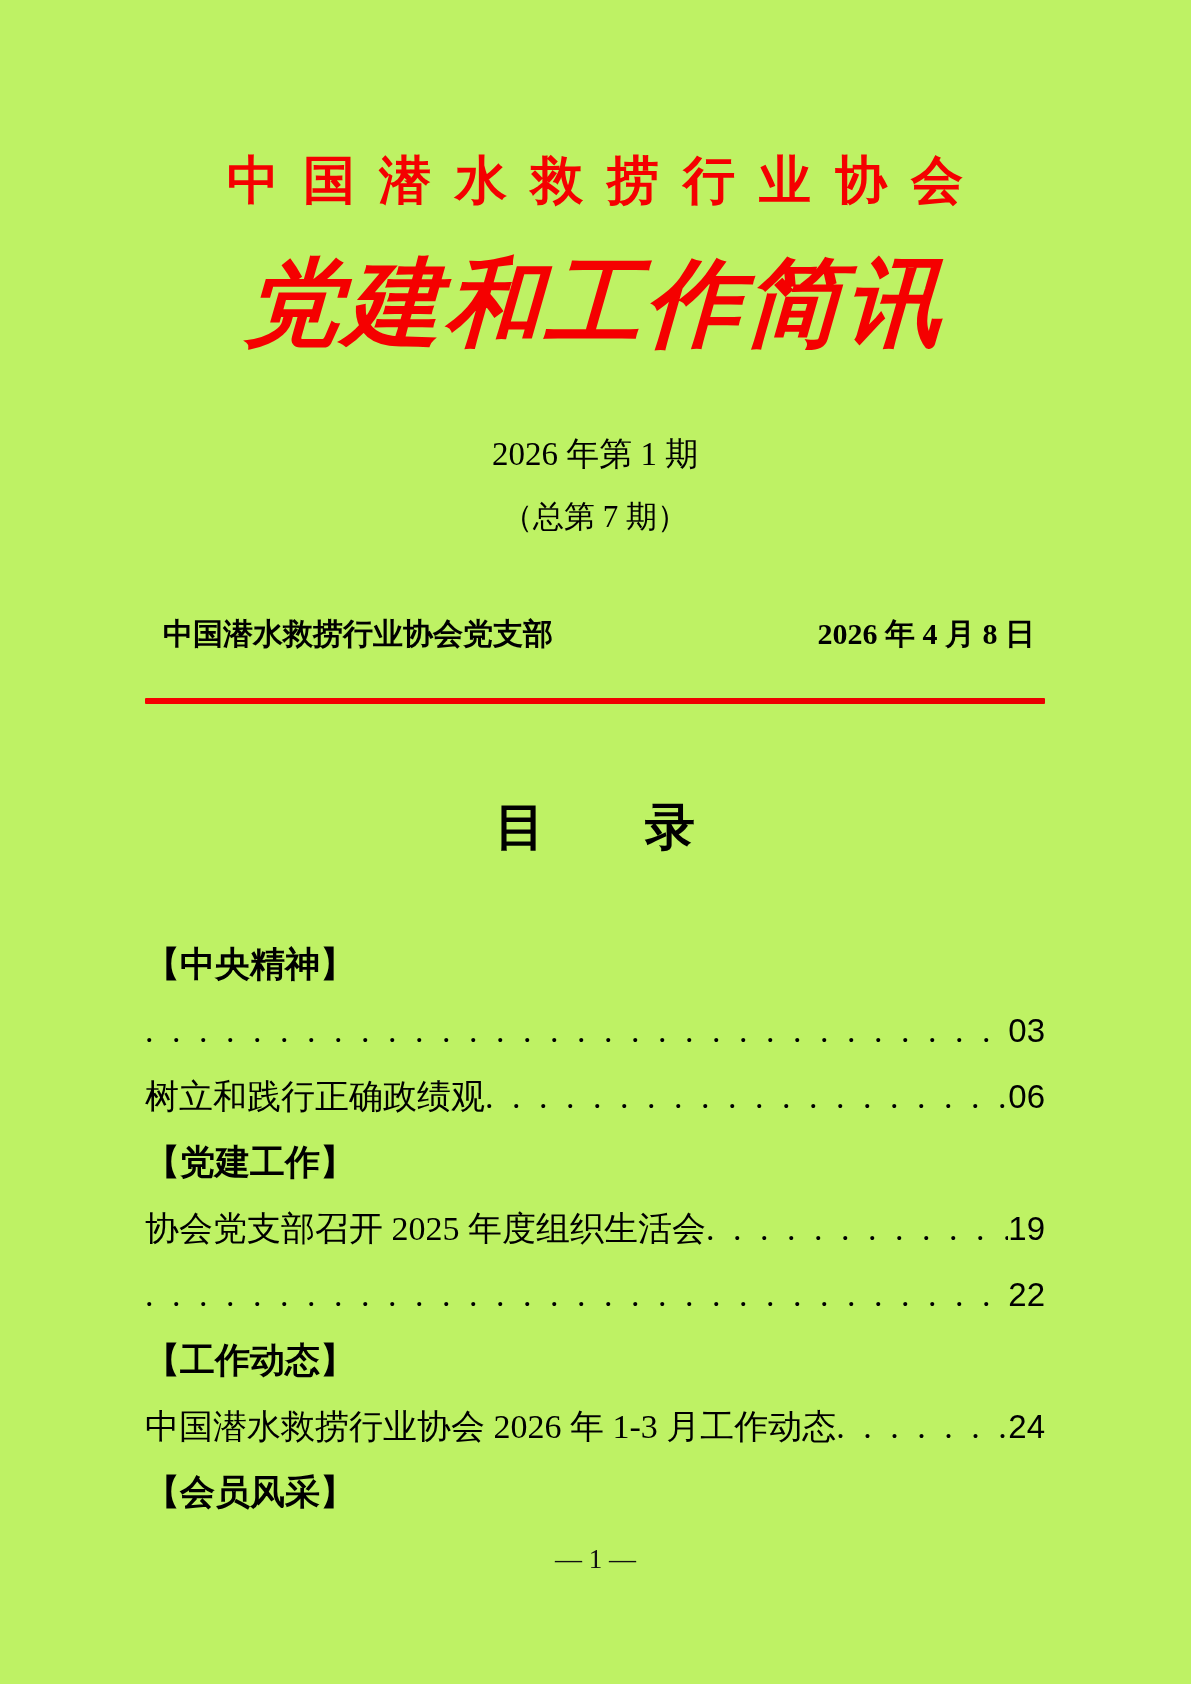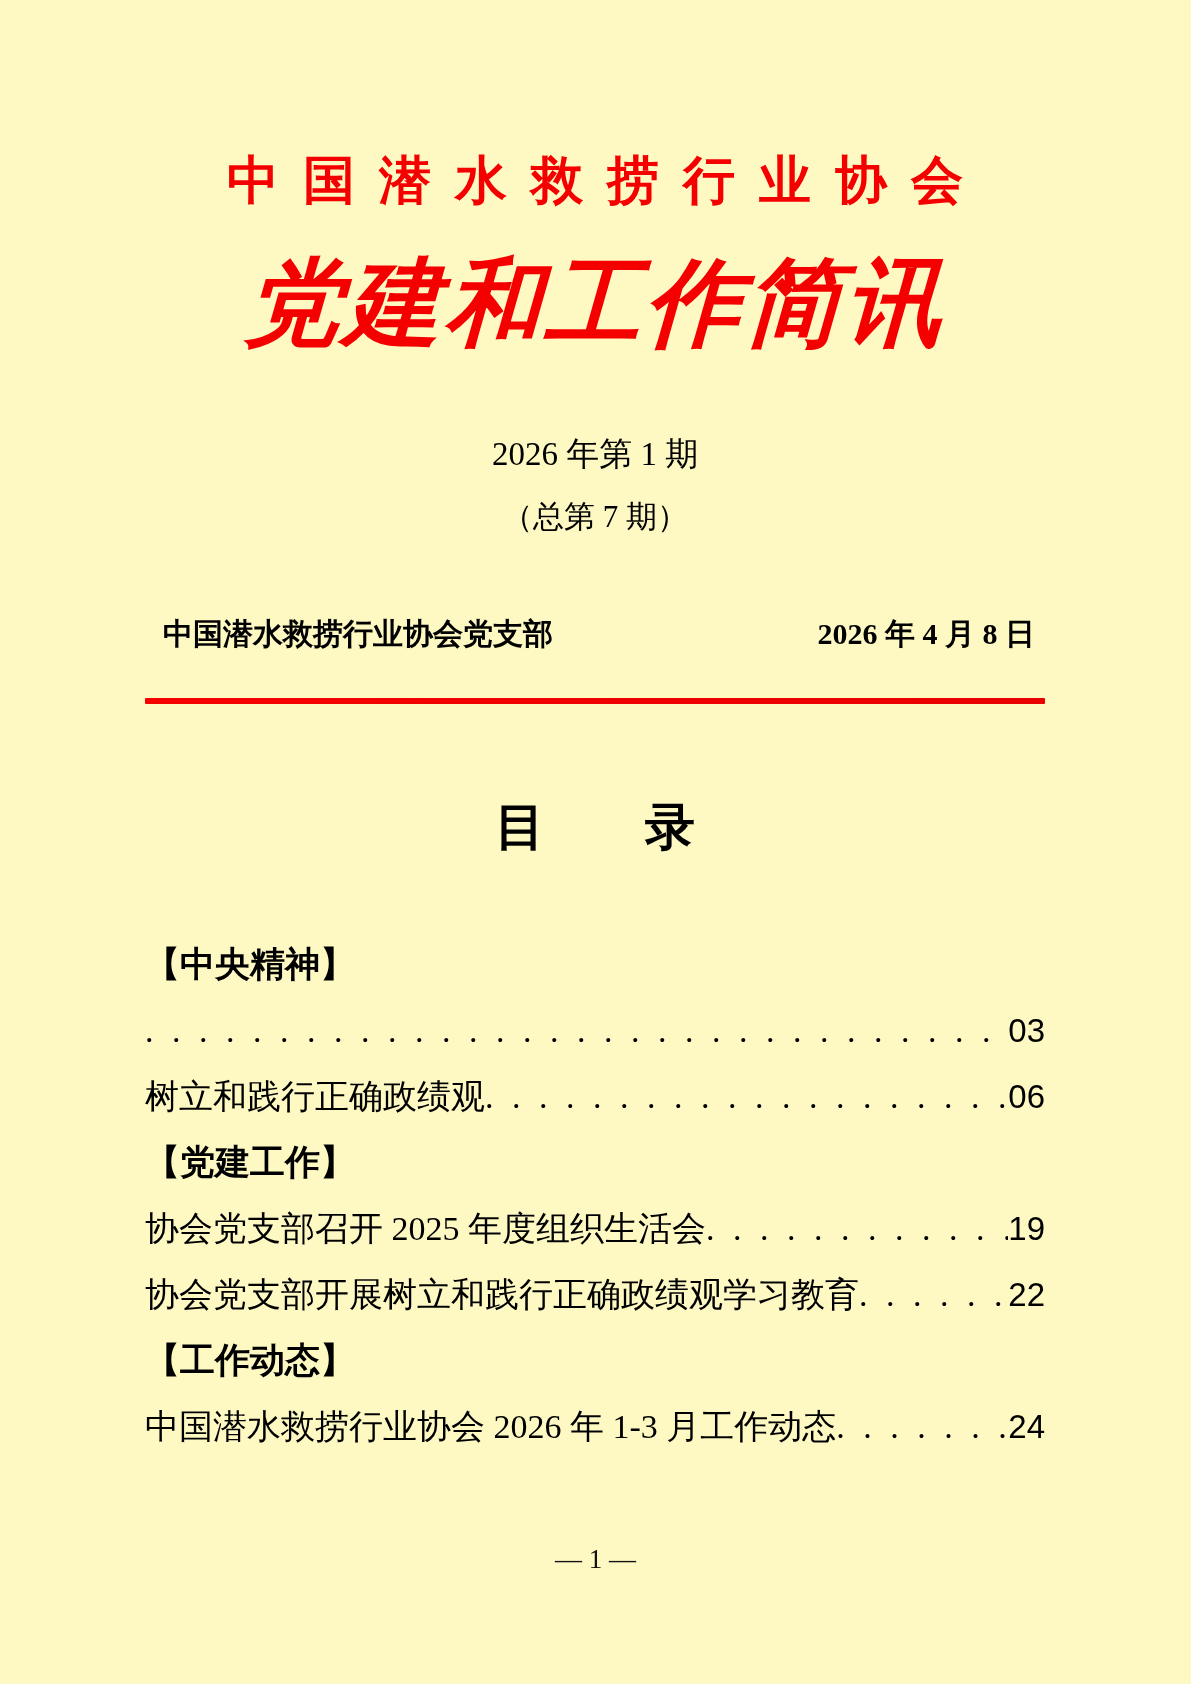--- a/index.html
+++ b/index.html
@@ -1,21 +1,21 @@
 <!DOCTYPE html>
 <html style="--accent: #f50000;"><head>
 <meta charset="utf-8">
 <style>
   * { margin:0; padding:0; box-sizing:border-box; }
   html,body { background:#888; }
   .page {
     position:relative;
     width:1191px; height:1684px;
     margin:0 auto;
-    background:#fef9c3;
+    background:#bef264;
     font-family:"Liberation Serif","DejaVu Serif",serif;
     color:#000;
     overflow:hidden;
   }
   .content { padding:150px 146px 0 145px; }
 
   
   .org-name {
     text-align:center;
     font-size:52px; line-height:62px;
@@ -140,33 +140,37 @@
     <span class="toc-text">【党建工作】</span>
     <span class="toc-dots"></span>
     <span class="toc-page"></span>
   </div>
           <div class="toc-row item">
     <span class="toc-text">协会党支部召开 2025 年度组织生活会</span>
     <span class="toc-dots">. . . . . . . . . . . . . . . . . . . . . . . . . . . . . . . . . . . . . . . . . . . . . . . . . . . . . . . . . . . . . . . . . . . . . . . . . . . . . . . . </span>
     <span class="toc-page">19</span>
   </div>
           <div class="toc-row item">
-    <span class="toc-text">协会党支部开展树立和践行正确政绩观学习教育</span>
     <span class="toc-dots">. . . . . . . . . . . . . . . . . . . . . . . . . . . . . . . . . . . . . . . . . . . . . . . . . . . . . . . . . . . . . . . . . . . . . . . . . . . . . . . . </span>
     <span class="toc-page">22</span>
   </div>
           <div class="toc-row section">
     <span class="toc-text">【工作动态】</span>
     <span class="toc-dots"></span>
     <span class="toc-page"></span>
   </div>
           <div class="toc-row item">
     <span class="toc-text">中国潜水救捞行业协会 2026 年 1-3 月工作动态</span>
     <span class="toc-dots">. . . . . . . . . . . . . . . . . . . . . . . . . . . . . . . . . . . . . . . . . . . . . . . . . . . . . . . . . . . . . . . . . . . . . . . . . . . . . . . . </span>
     <span class="toc-page">24</span>
   </div>
+          <div class="toc-row section">
+    <span class="toc-text">【会员风采】</span>
+    <span class="toc-dots"></span>
+    <span class="toc-page"></span>
+  </div>
         </div>
     </div>
 
   </div>
 
   <div class="page-footer">— 1 —</div>
 </div>
 
 </body></html>

